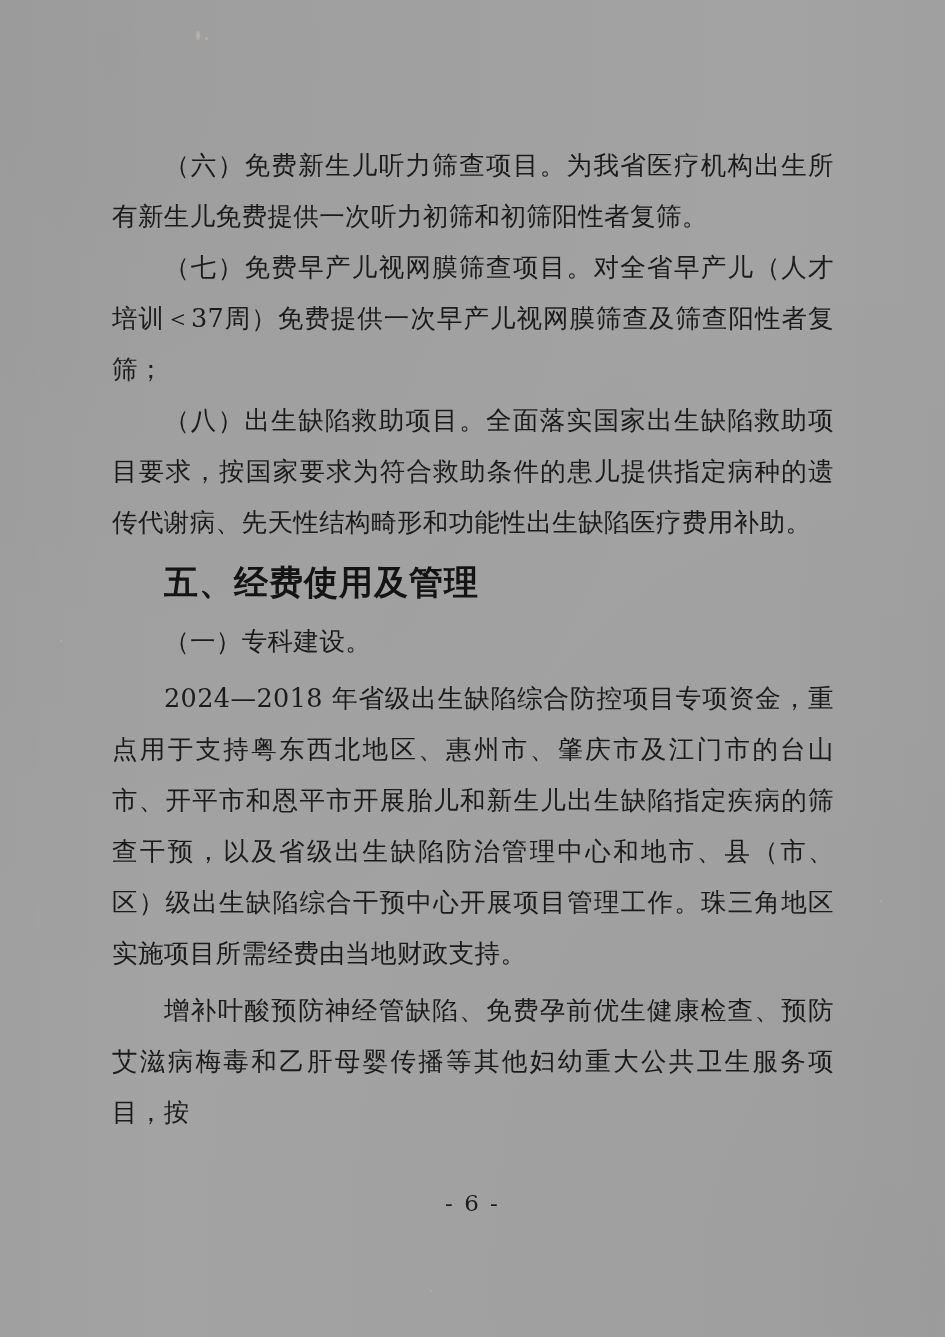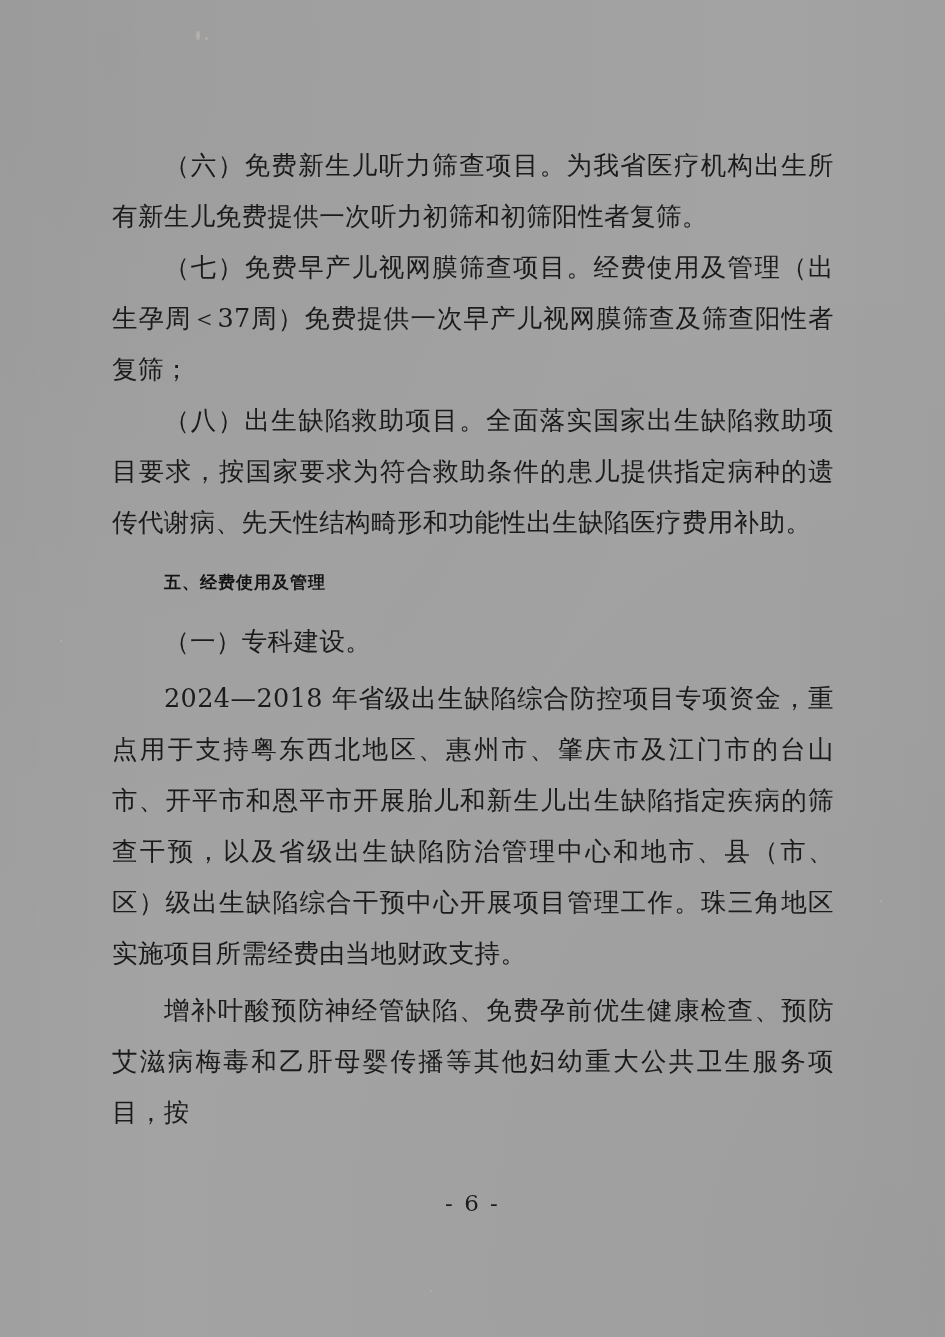--- a/index.html
+++ b/index.html
@@ -48,21 +48,21 @@
     text-align: justify;
     text-justify: inter-ideograph;
     letter-spacing: 0.4px;
     font-family: "DejaVu Serif", "Liberation Serif", serif;
   }
   p.indent {
     text-indent: 52px;
   }
   .section-head {
     margin: 9px 0 2px 0;
-    font-size: 17px;
+    font-size: 34px;
     line-height: 51px;
     text-indent: 52px;
     font-weight: bold;
     color: #141414;
     font-family: "DejaVu Sans", "Liberation Sans", sans-serif;
     letter-spacing: 1px;
   }
   .gap {
     height: 6px;
   }
@@ -88,21 +88,21 @@
 
   <div class="speck" style="left:196px;top:31px;width:4px;height:9px;"></div>
   <div class="speck" style="left:205px;top:37px;width:3px;height:3px;"></div>
   <div class="speck" style="left:60px;top:640px;width:2px;height:2px;"></div>
   <div class="speck" style="left:880px;top:900px;width:2px;height:2px;"></div>
   <div class="speck" style="left:430px;top:1290px;width:2px;height:2px;"></div>
 
   <div class="content">
 
     <p class="indent">（六）免费新生儿听力筛查项目。为我省医疗机构出生所有新生儿免费提供一次听力初筛和初筛阳性者复筛。</p>
-    <p class="indent">（七）免费早产儿视网膜筛查项目。经费使用及管理（出生孕周＜37周）免费提供一次早产儿视网膜筛查及筛查阳性者复筛；</p>
+    <p class="indent">（七）免费早产儿视网膜筛查项目。对全省早产儿（人才培训＜37周）免费提供一次早产儿视网膜筛查及筛查阳性者复筛；</p>
     <p class="indent">（八）出生缺陷救助项目。全面落实国家出生缺陷救助项目要求，按国家要求为符合救助条件的患儿提供指定病种的遗传代谢病、先天性结构畸形和功能性出生缺陷医疗费用补助。</p>
 
     <div class="section-head">五、经费使用及管理</div>
 
 
     <div class="gap"></div>
 
     <p class="indent">（一）专科建设。</p>
 
     <div class="gap"></div>

